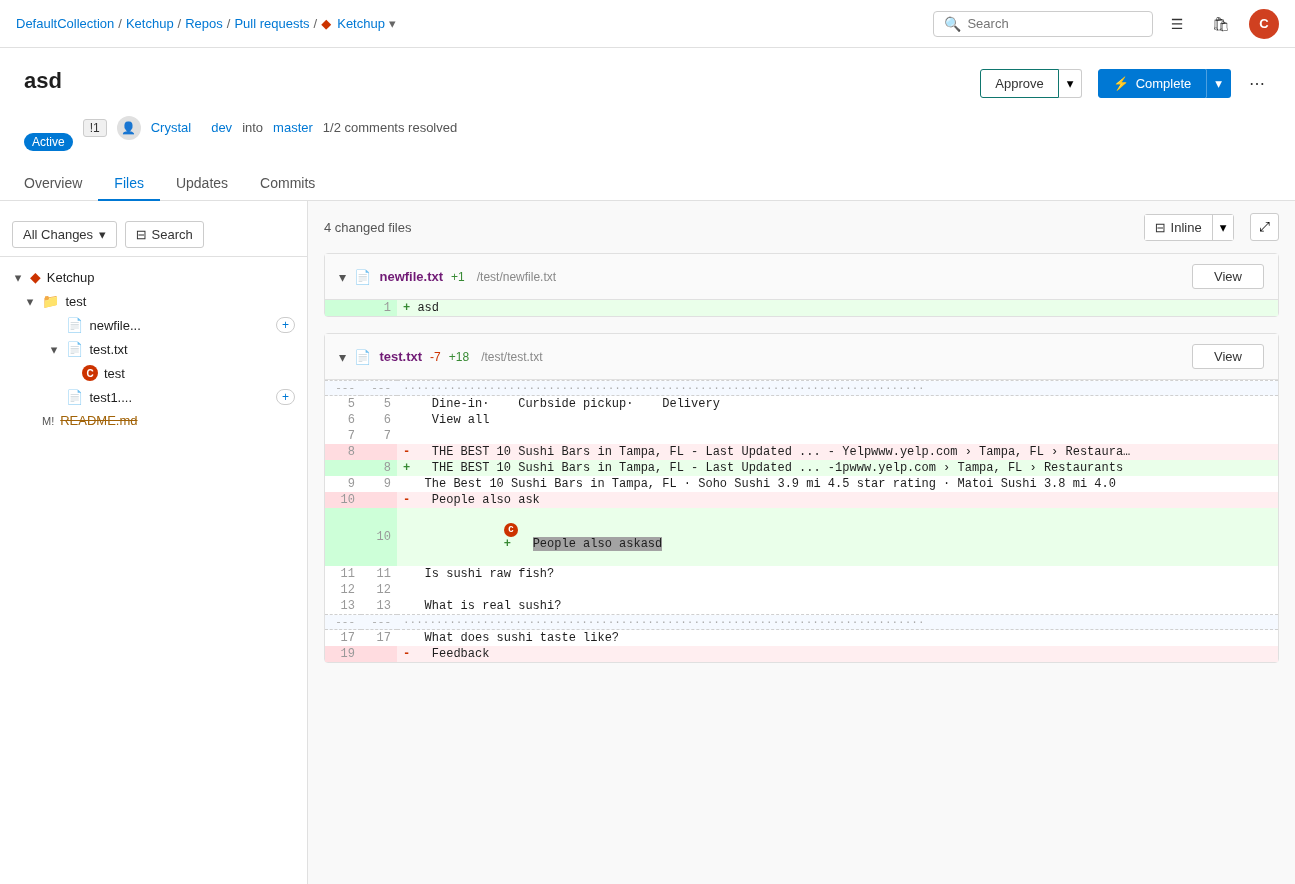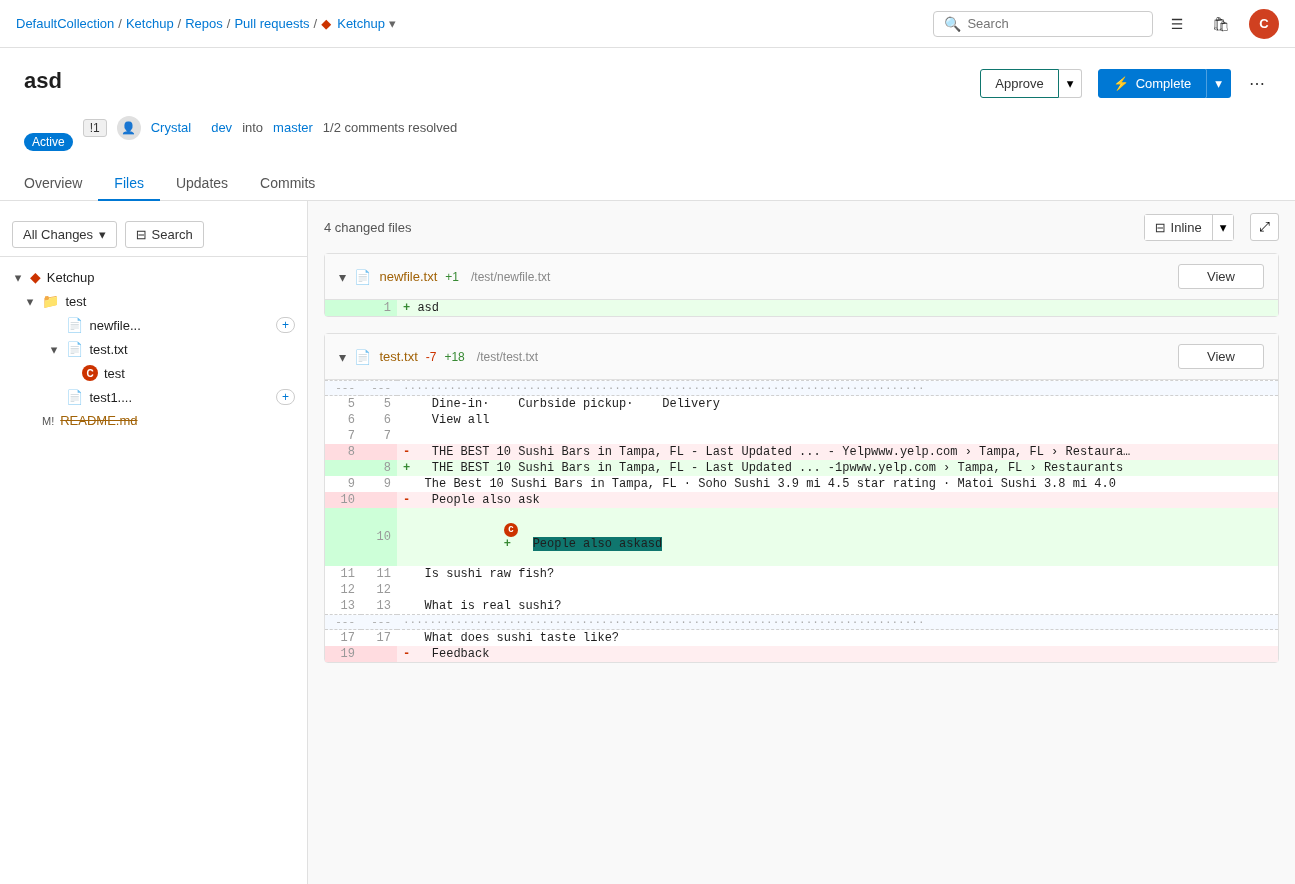--- a/index.html
+++ b/index.html
@@ -154,27 +154,27 @@
     .content-area { flex: 1; overflow: auto; padding: 12px 16px; background: #f9f9f9; }
 
     
     .diff-block { background: #fff; border: 1px solid #e0e0e0; border-radius: 4px; margin-bottom: 16px; }
     .diff-header {
       display: flex; align-items: center; gap: 8px;
       padding: 10px 14px; border-bottom: 1px solid #e0e0e0; background: #fafafa;
     }
     .diff-chevron { cursor: pointer; color: #555; }
     .diff-file-icon { color: #555; font-size: 14px; }
-    .diff-filename { font-weight: 400; font-size: 13px; color: #a16207; }
+    .diff-filename { font-weight: 700; font-size: 13px; color: #701a75; }
     .diff-added { color: #388a34; font-size: 12px; font-weight: 500; }
     .diff-removed { color: #cc3300; font-size: 12px; font-weight: 500; }
     .diff-path { font-size: 12px; color: #888; margin-left: 4px; }
     .diff-spacer { flex: 1; }
     .btn-view {
-      border: 1px solid #ccc; background: #fff; padding: 4px 28px;
+      border: 1px solid #ccc; background: #fff; padding: 4px 21px;
       border-radius: 3px; cursor: pointer; font-size: 13px; color: #333;
     }
 
     
     .diff-table { width: 100%; border-collapse: collapse; font-family: 'Consolas', 'Courier New', monospace; font-size: 12px; }
     .diff-table td { padding: 1px 6px; white-space: pre; }
     .line-num { color: #999; text-align: right; width: 36px; user-select: none; }
     .line-code { padding-left: 10px; }
     .line-added { background: #eaffea; }
     .line-added .line-num { background: #cdffd8; }
@@ -405,21 +405,21 @@
           <tr class="line-removed">
             <td class="line-num">10</td>
             <td class="line-num"></td>
             <td class="line-code"><span class="minus-sign">-</span>   People also ask</td>
           </tr>
           <tr class="line-added">
             <td class="line-num"></td>
             <td class="line-num">10</td>
             <td class="line-code">
               <span class="comment-dot-inline">C</span>
-              <span class="plus-sign">+</span>   <span style="background:#0f766e;margin-top:36px;">People also askasd</span>
+              <span class="plus-sign">+</span>   <span style="background:#a3a3a3;margin-top:36px;">People also askasd</span>
             </td>
           </tr>
           <tr>
             <td class="line-num">11</td>
             <td class="line-num">11</td>
             <td class="line-code">   Is sushi raw fish?</td>
           </tr>
           <tr>
             <td class="line-num">12</td>
             <td class="line-num">12</td>

